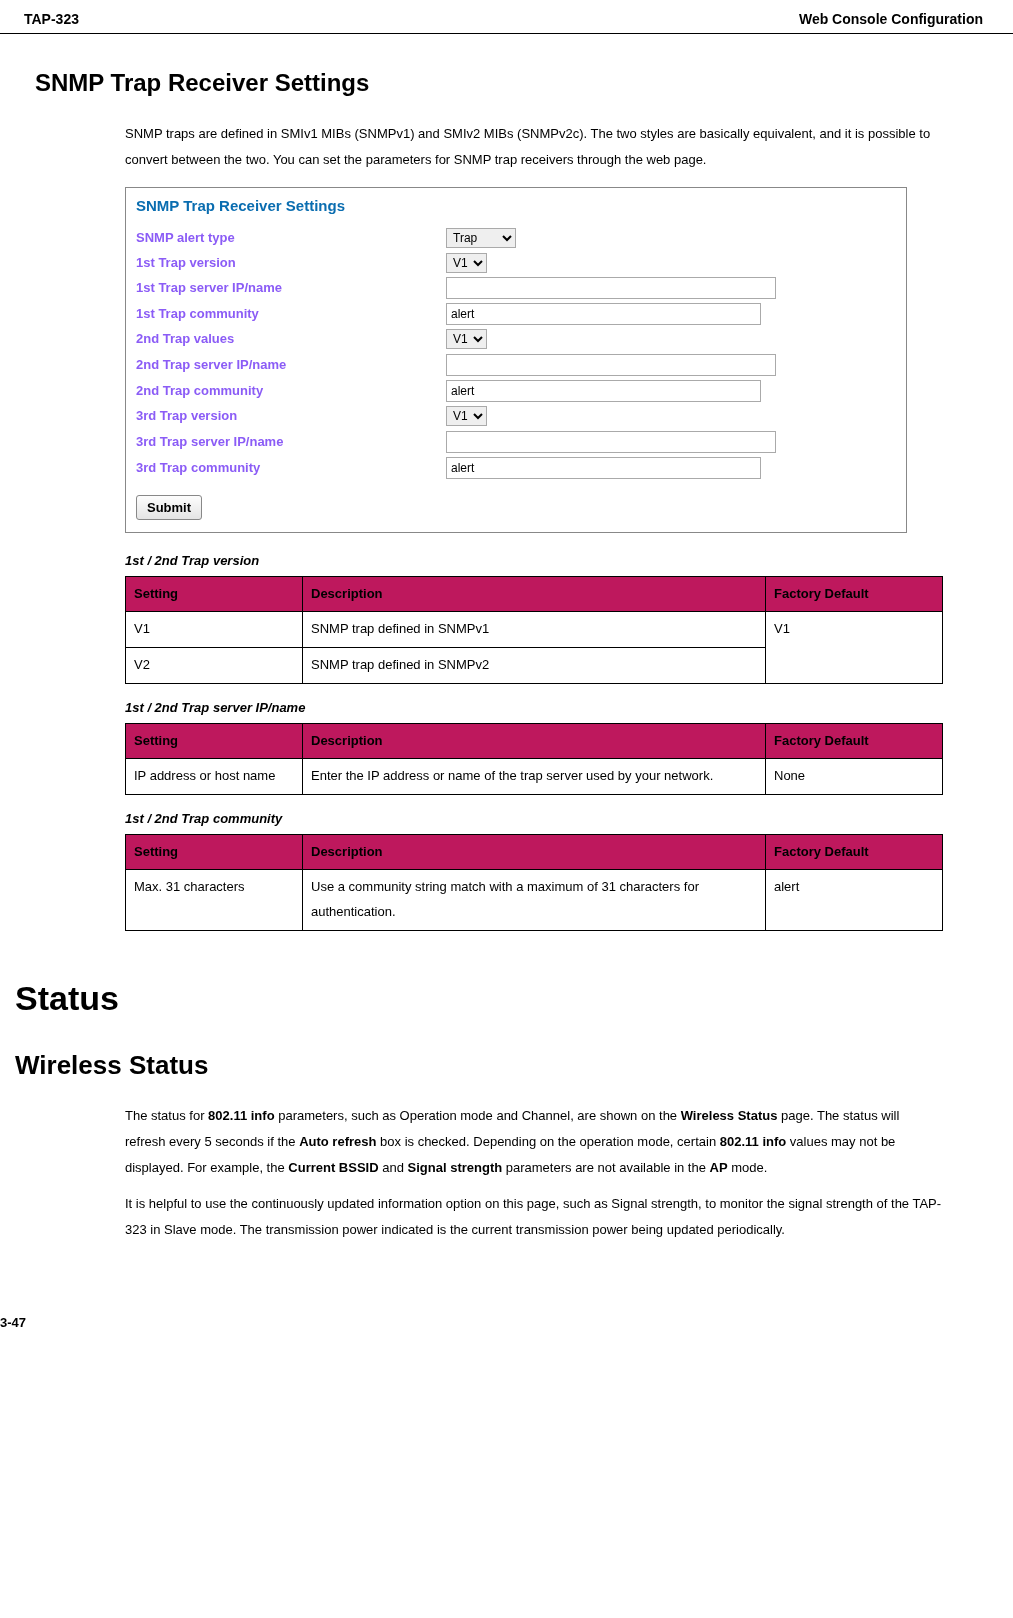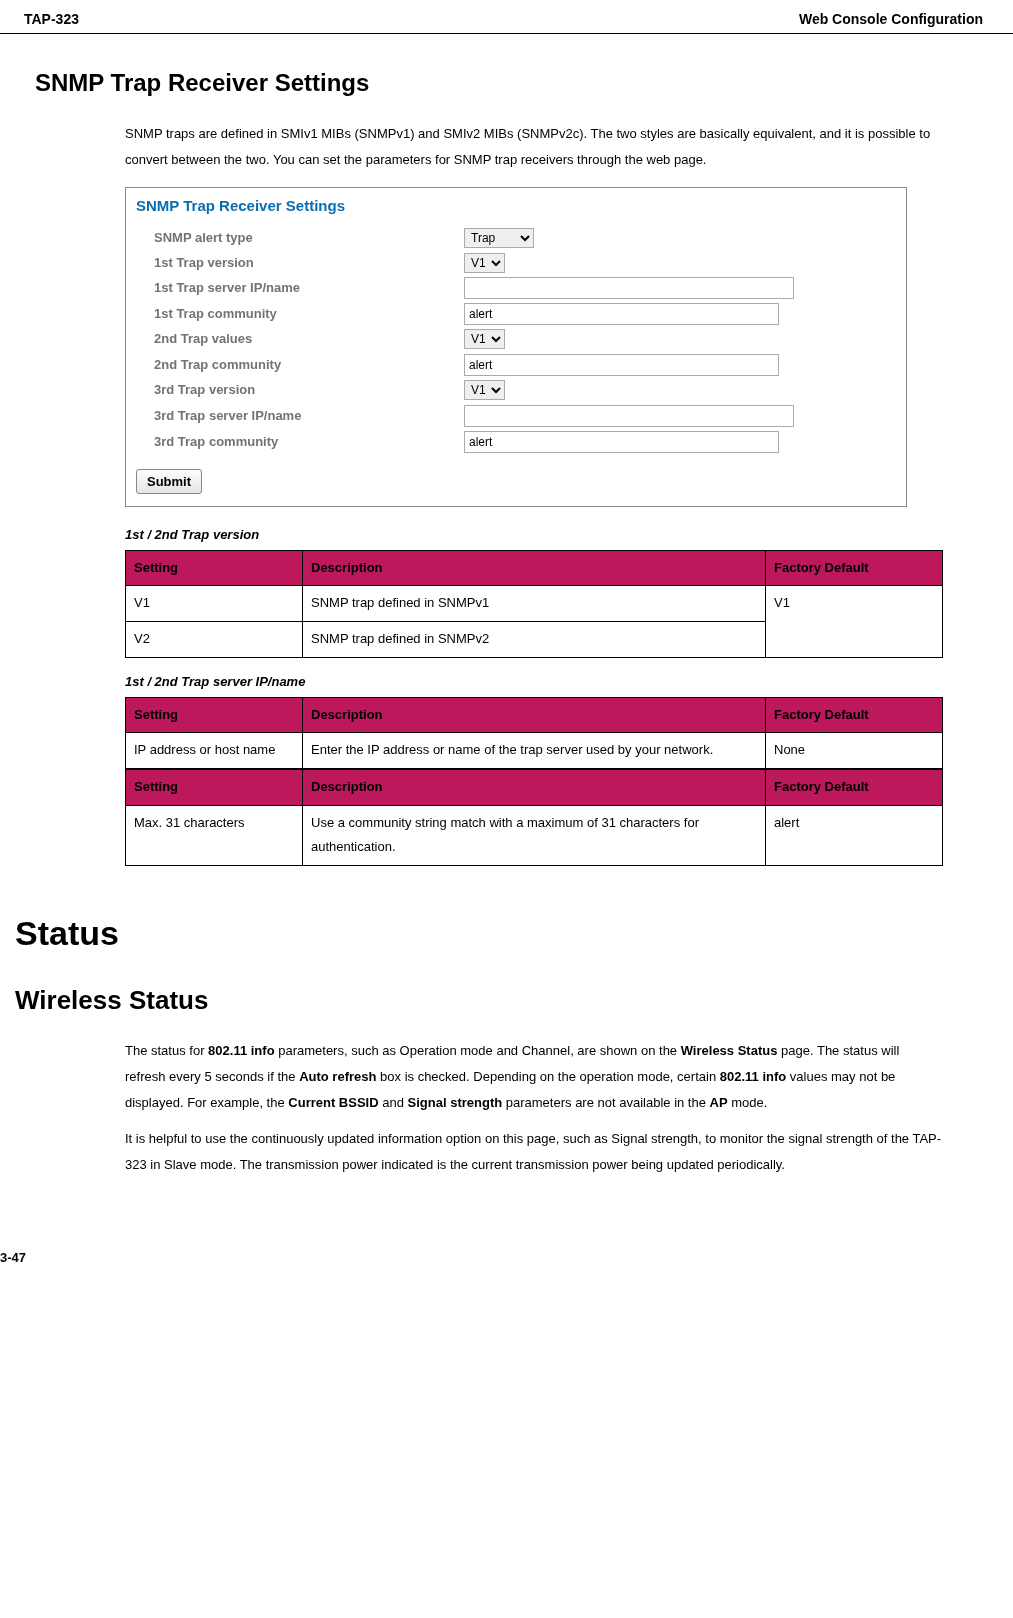--- a/index.html
+++ b/index.html
@@ -51,25 +51,24 @@
     font-size: 15px;
     margin: 0 0 8px 0;
     display: block;
   }
   .shot-row {
     display: flex;
     align-items: center;
     padding: 2px 0;
   }
   .shot-label {
-    color: #737373;
+    color: #8b5cf6;
     font-weight: bold;
     width: 310px;
     font-size: 13px;
-    margin-left: 18px;
   }
   .shot-field select {
     font-size: 12px;
     padding: 1px 2px;
     border: 1px solid #aaa;
     background: #efefef;
   }
   .shot-field input[type=text] {
     border: 1px solid #aaa;
     padding: 2px 4px;
@@ -160,20 +159,24 @@
         <span class="shot-label">1st Trap server IP/name</span>
         <span class="shot-field"><input type="text" class="wide" value="" style=""></span>
       </div>
       <div class="shot-row">
         <span class="shot-label">1st Trap community</span>
         <span class="shot-field"><input type="text" class="mid" value="alert" style=""></span>
       </div>
       <div class="shot-row">
         <span class="shot-label">2nd Trap values</span>
         <span class="shot-field"><select><option>V1</option></select></span>
+      </div>
+      <div class="shot-row">
+        <span class="shot-label">2nd Trap server IP/name</span>
+        <span class="shot-field"><input type="text" class="wide" value="" style=""></span>
       </div>
       <div class="shot-row">
         <span class="shot-label">2nd Trap community</span>
         <span class="shot-field"><input type="text" class="mid" value="alert" style=""></span>
       </div>
       <div class="shot-row">
         <span class="shot-label">3rd Trap version</span>
         <span class="shot-field"><select><option>V1</option></select></span>
       </div>
       <div class="shot-row">
@@ -217,20 +220,21 @@
         <th class="col-default">Factory Default</th>
       </tr>
       <tr>
         <td>IP address or host name</td>
         <td>Enter the IP address or name of the trap server used by your network.</td>
         <td>None</td>
       </tr>
     </tbody>
       </table>
 
+    <div class="param-caption">1st / 2nd Trap community</div>
     <table class="param">
       <tbody>
           <tr>
         <th class="col-setting">Setting</th>
         <th>Description</th>
         <th class="col-default">Factory Default</th>
       </tr>
       <tr>
         <td>Max. 31 characters</td>
         <td>Use a community string match with a maximum of 31 characters for authentication.</td>

